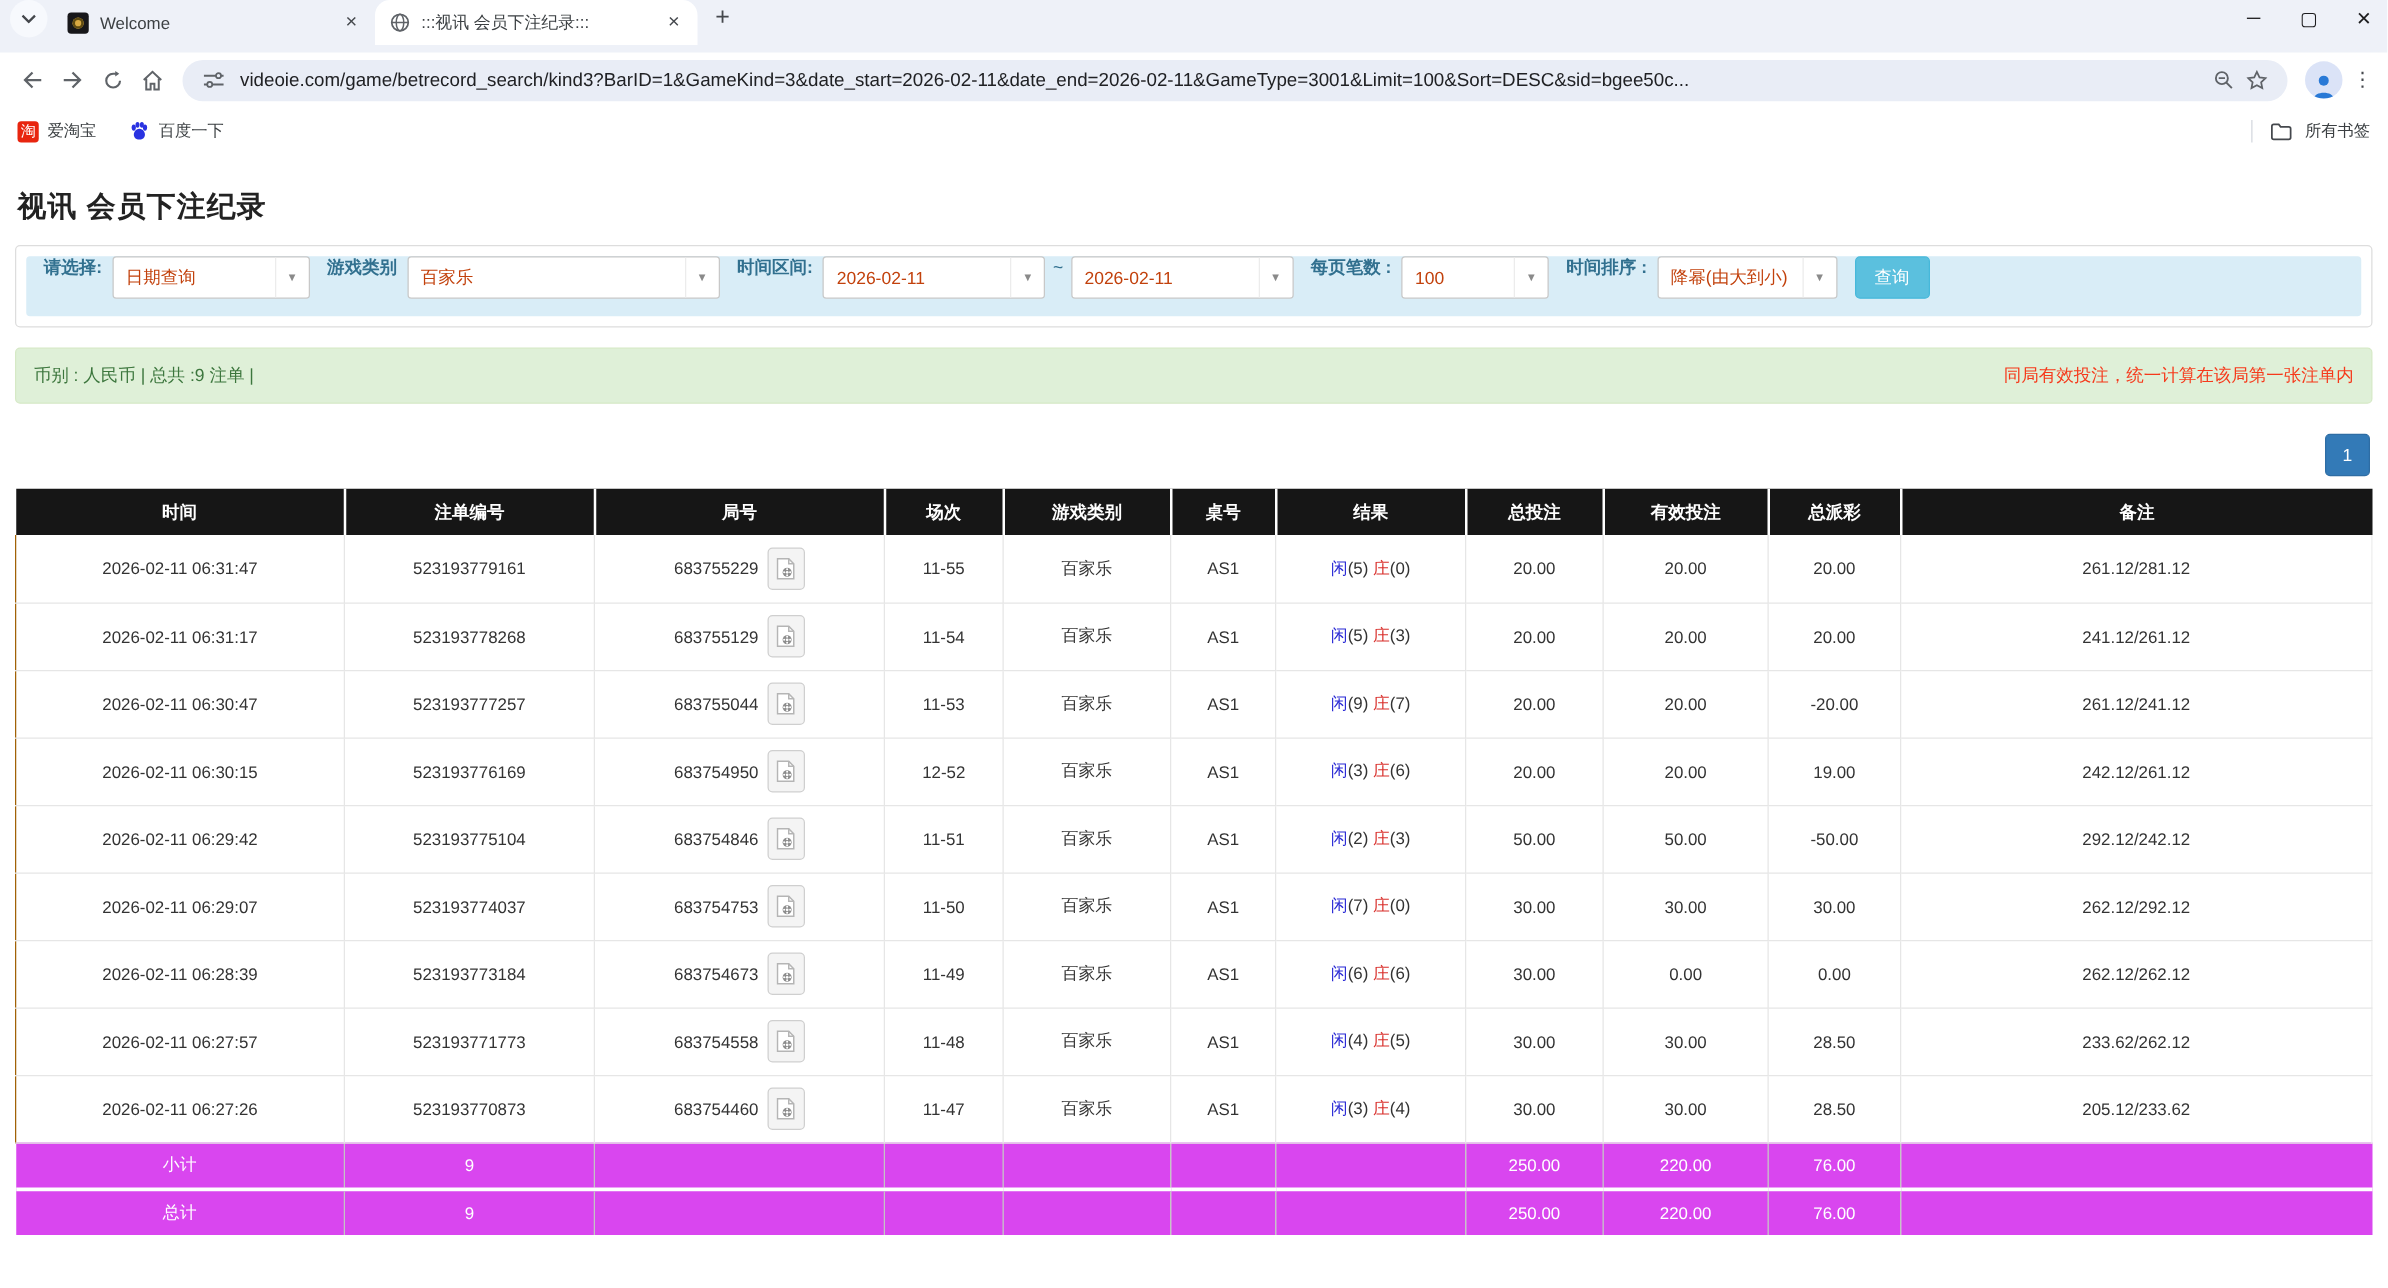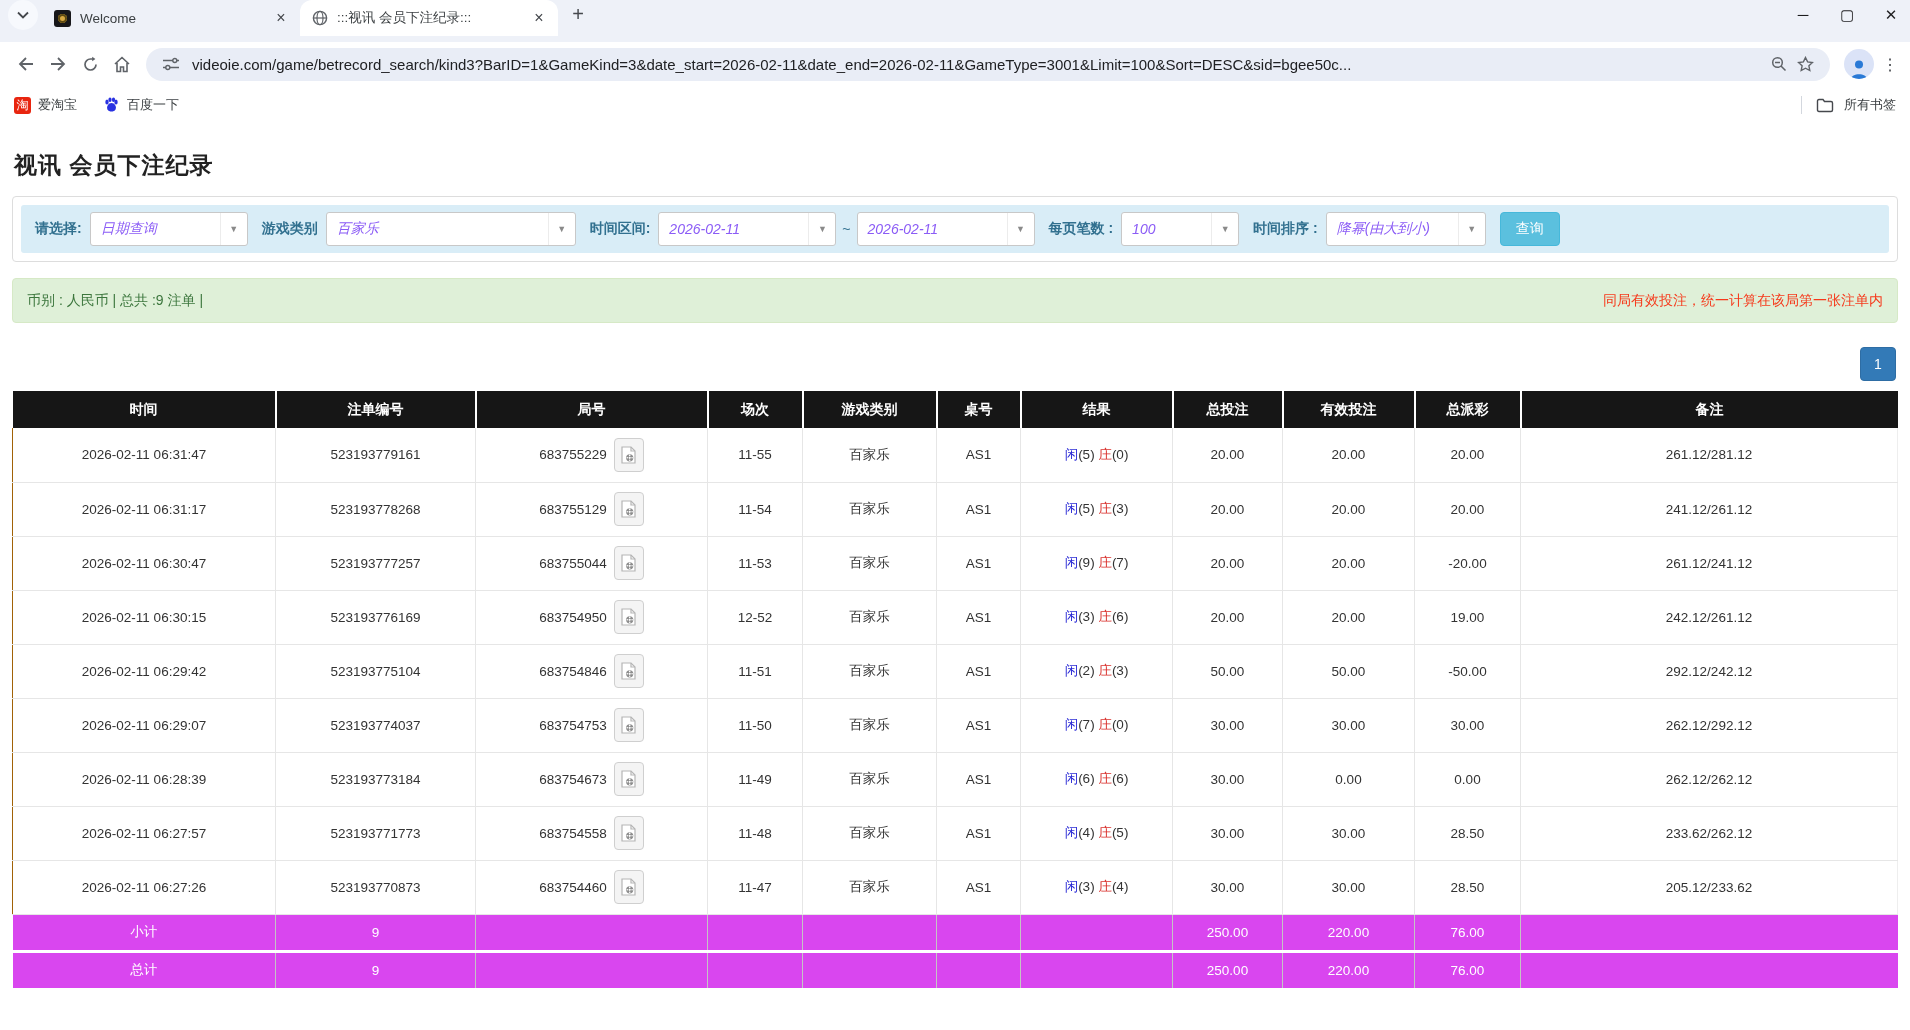--- a/index.html
+++ b/index.html
@@ -41,32 +41,32 @@
   .bm-taobao { width:17px; height:17px; background:#e8250f; border-radius:3px; color:#fff; font-size:12px;
     display:flex; align-items:center; justify-content:center; }
   .bm-right { margin-left:auto; display:flex; align-items:center; gap:10px; }
   .bm-sep { width:1px; height:18px; background:#d3d7de; margin-right:4px; }
 
   
   .content { padding:0 12px; }
   .page-title { font-size:23px; font-weight:700; color:#222; margin:26px 0 15px 2px; letter-spacing:1px; }
 
   .filter-panel { border:1px solid #ddd; border-radius:4px; padding:8px; }
-  .filter-bar { background:#d9edf7; border-radius:3px; height:48px; display:flex; align-items:center;
+  .filter-bar { background:#d9edf7; border-radius:3px; height:48px; display:flex; align-items:flex-start;
     padding:0 12px; }
   .flabel { color:#31708f; font-weight:bold; font-size:14px; margin:0 8px 0 14px; white-space:nowrap; }
   .flabel:first-child { margin-left:2px; }
   .fselect { background:#fff; border:1px solid #c8c8c8; border-radius:3px; height:34px; display:flex;
     align-items:stretch; }
-  .fselect .val { display:flex; align-items:center; padding:16px 10px; font-size:14px; color:#8b5cf6; flex:1;
-    white-space:nowrap; overflow:hidden;font-style:italic; }
+  .fselect .val { display:flex; align-items:center; padding:16px 10px; font-size:14px; color:#c2410c; flex:1;
+    white-space:nowrap; overflow:hidden; }
   .fselect .arrow { width:27px; border-left:1px solid #ececec; display:flex; align-items:center;
     justify-content:center; color:#8a8a8a; font-size:9px; flex:none; }
   .w-select1 { width:158px; } .w-game { width:250px; } .w-date { width:178px; }
-  .w-per { width:118px; } .w-sort { width:160px; }
+  .w-per { width:118px; } .w-sort { width:144px; }
   .tilde { color:#31708f; margin:0 6px; font-size:14px; }
   .btn-query { margin-left:14px; background:#5bc0de; border:1px solid #46b8da; color:#fff; border-radius:4px;
     height:34px; padding:0 15px; font-size:14px; cursor:pointer; font-family:inherit; }
 
   .alert-green { margin-top:16px; background:#dff0d8; border:1px solid #d6e9c6; border-radius:4px; height:45px;
     display:flex; align-items:center; padding:0 14px; font-size:14px; }
   .alert-left { color:#3c763d; }
   .alert-right { margin-left:auto; color:#f6391b; }
 
   .pager { display:flex; justify-content:flex-end; margin:24px 2px 10px 0; }

